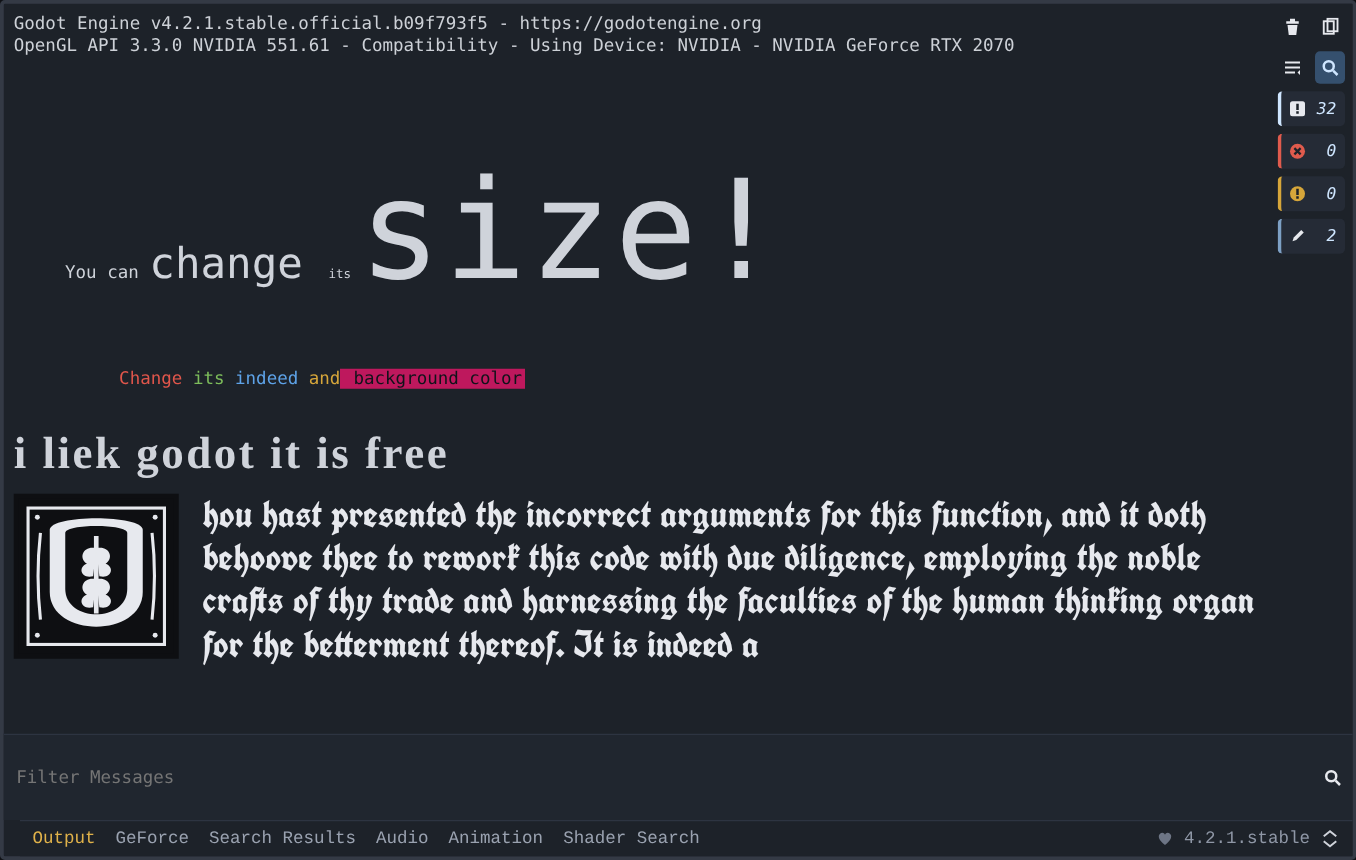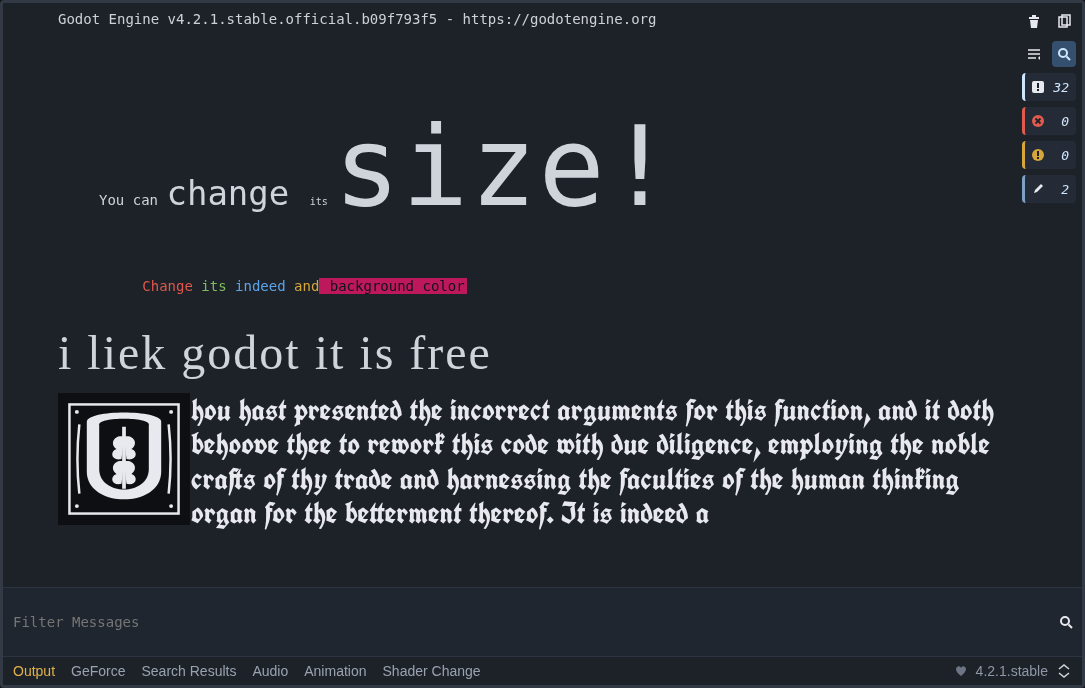--- a/index.html
+++ b/index.html
@@ -30,21 +30,20 @@
     width: 1085px; height: 688px;
     border: 3px solid #343a45;
     border-radius: 4px;
     background: var(--bg);
     display: flex; flex-direction: column;
   }
   .body {
     flex: 1 1 auto;
     display: flex;
     min-height: 0;
-    padding-left: 47px;
   }
   .output-wrap {
     flex: 1 1 auto;
     position: relative;
     overflow: hidden;
   }
   .output {
     position: absolute; inset: 0 6px 0 0;
     overflow-y: auto;
     padding: 8px 6px 8px 8px;
@@ -105,26 +104,27 @@
   .sz3 { font-size: 10px; }
   .sz4 { font-size: 110px; font-weight: 400; letter-spacing: 2px;}
   .color-line { margin-top: 10px; }
   .c-red { color: #e0564b; }
   .c-green { color: #7dbd5b; }
   .c-blue { color: #5ea3e8; }
   .c-yellow { color: #d6a63a; }
   .c-bg { background: #be185d; color: #10131a; padding: 0 2px; }
   .hand {
     font-family: "Segoe Script", "Comic Sans MS", cursive;
-    font-size: 48px;
+    font-size: 36px;
     color: #cfd3da;
     margin-top: 10px;
     letter-spacing: 2px;
-  }
-  .black-row { display: flex; gap: 1px; align-items: flex-start; margin-top: 10px; }
+    font-weight: bold;
+  }
+  .black-row { display: flex; gap: 19px; align-items: flex-start; margin-top: 10px; }
   .dropcap {
     width: 132px; height: 132px; flex: 0 0 auto;
     background: #0e0f12;
     display: flex; align-items: center; justify-content: center;
   }
   .blackletter {
     font-family: "UnifrakturCook", "Old English Text MT", "Luminari", Georgia, serif;
     font-size: 30px;
     color: #e7e9ee;
     line-height: 1.15;
@@ -140,39 +140,41 @@
   .filter input {
     flex: 1; background: transparent; border: 0; outline: 0;
     color: var(--text); font: inherit;
     padding: 6px 2px;
   }
   .filter .search-btn { color: var(--white); cursor: pointer; }
   .tabs {
     display: flex; align-items: center; gap: 16px;
     padding: 6px 10px;
     background: var(--bg);
-    font-family: Liberation Sans, sans-serif;
+    font-family: Liberation Mono, monospace;
     font-size: 14px;
     color: var(--muted);
     border-top: 1px solid #2d3441;
+    margin-left: 13px;
   }
   .tab { cursor: pointer; }
   .tab.active { color: #e0b24a; }
   .spacer { flex: 1; }
   .ver { color: #8f97a6; display: inline-flex; align-items: center; gap: 8px; }
   svg { display: block; }
 </style>
 </head>
 <body>
 
 <div class="frame">
   <div class="body">
     <div class="output-wrap">
       <div class="output">
         <div class="line">Godot Engine v4.2.1.stable.official.b09f793f5 - https://godotengine.org</div>
+        <div class="line">OpenGL API 3.3.0 NVIDIA 551.61 - Compatibility - Using Device: NVIDIA - NVIDIA GeForce RTX 2070</div>
         <div style="height:14px"></div>
         <div style="height:14px"></div>
         <div style="height:14px"></div>
 
         <div class="size-line">
           <span class="sz1">You can </span>
           <span class="sz2">change </span>
           <span class="sz3">its </span>
           <span class="sz4">size!</span>
         </div>
@@ -287,21 +289,21 @@
         </svg>
     </span>
   </div>
 
   <div class="tabs">
     <span class="tab active">Output</span>
     <span class="tab">GeForce</span>
     <span class="tab">Search Results</span>
     <span class="tab">Audio</span>
     <span class="tab">Animation</span>
-    <span class="tab">Shader Change</span>
+    <span class="tab">Shader Search</span>
     <span class="spacer"></span>
     <span class="ver">
       <svg width="14" height="14" viewBox="0 0 14 14">
           <path d="M7 12 C2 8 1 5 3 3 C5 1 7 3 7 4 C7 3 9 1 11 3 C13 5 12 8 7 12Z" fill="#6d7585"></path>
         </svg>
       <span>4.2.1.stable</span>
       <svg width="16" height="16" viewBox="0 0 16 16">
           <path d="M3 6l5-4 5 4M3 10l5 4 5-4" stroke="#cfd3da" stroke-width="1.6" fill="none"></path>
         </svg>
     </span>

